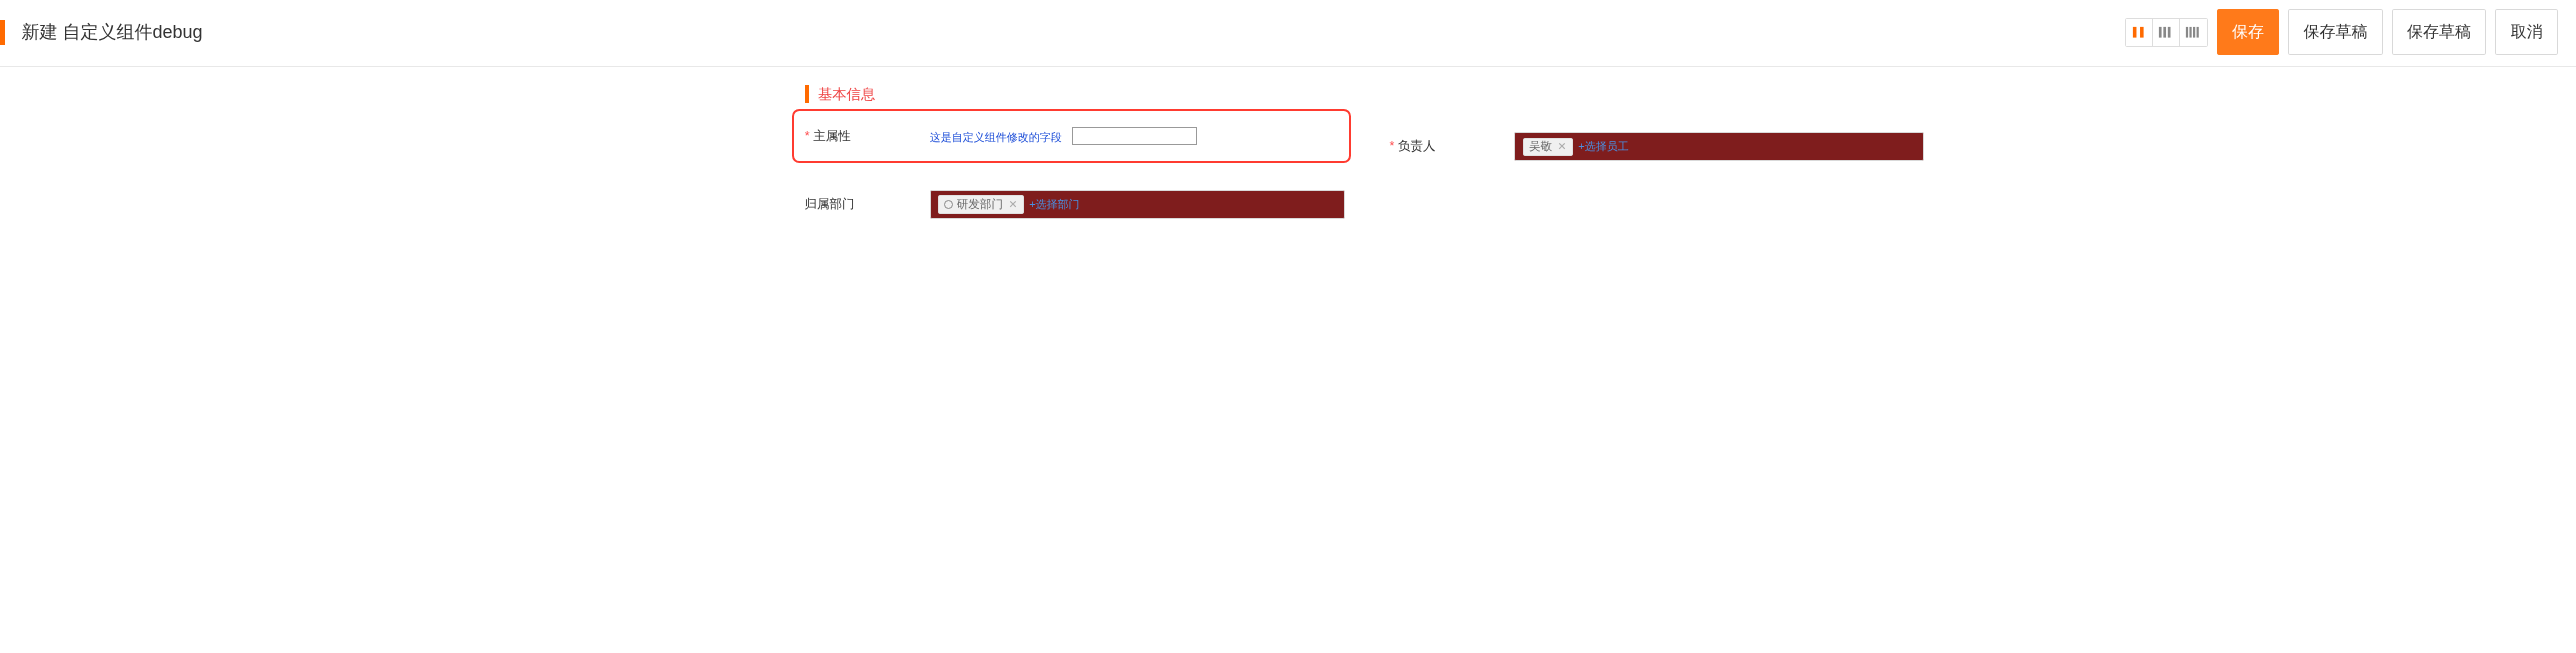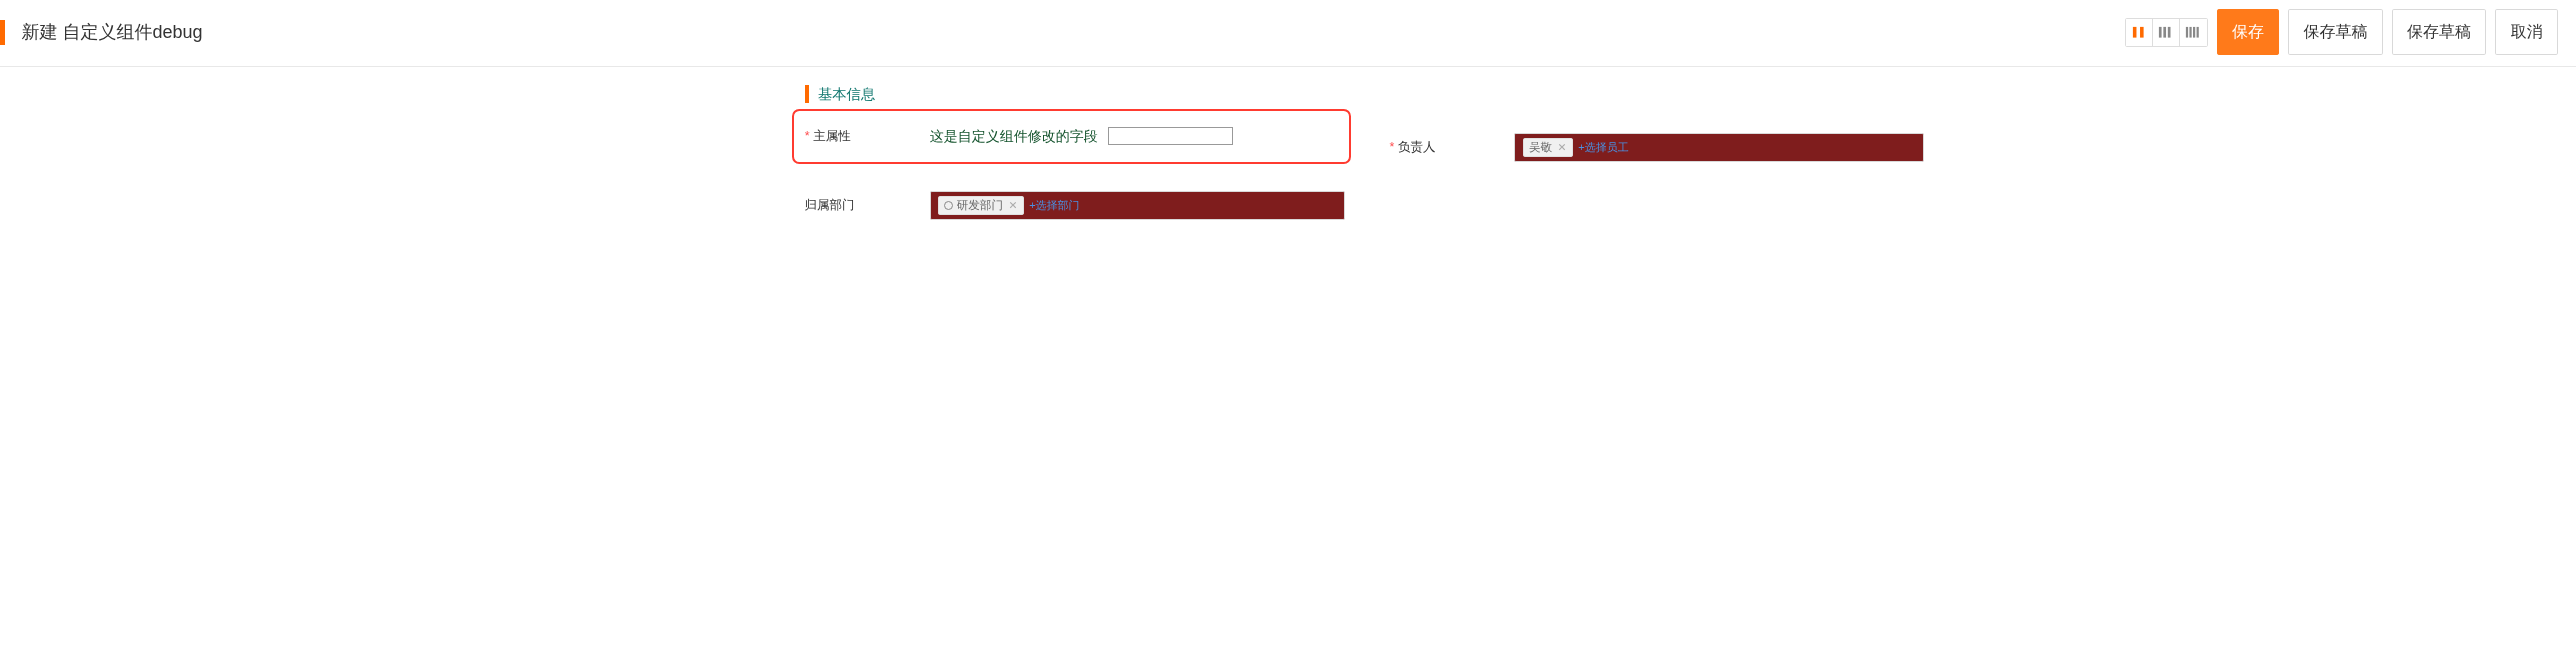--- a/index.html
+++ b/index.html
@@ -94,21 +94,21 @@
       margin-left: 152px;
     }
     .section-bar {
       width: 4.5px;
       height: 18px;
       background: #ff6a00;
       margin-right: 9px;
     }
     .section-title {
       font-size: 14.3px;
-      color: #0f766e;
+      color: #ef4444;
     }
     .form-row {
       display: flex;
       gap: 38px;
       margin-bottom: 18px;
       margin-left: 152px;
     }
     .form-group {
       display: flex;
       align-items: center;
@@ -129,22 +129,22 @@
     }
     .highlighted-group {
       border: 2.2px solid #ff3b30;
       border-radius: 7.2px;
       padding: 16px 10.7px;
       margin-left: -12.5px;
       margin-top: -12.5px;
       margin-bottom: 9px;
     }
     .custom-field-text {
-      font-size: 14px;
-      color: #14532d;
+      font-size: 11px;
+      color: #1d4ed8;
       margin-right: 7.2px;
     }
     .text-input {
       border: 0.9px solid #999;
       padding: 2.7px 5.4px;
       width: 125px;
       height: 18px;
       font-size: 11.6px;
     }
     .tag-input {

